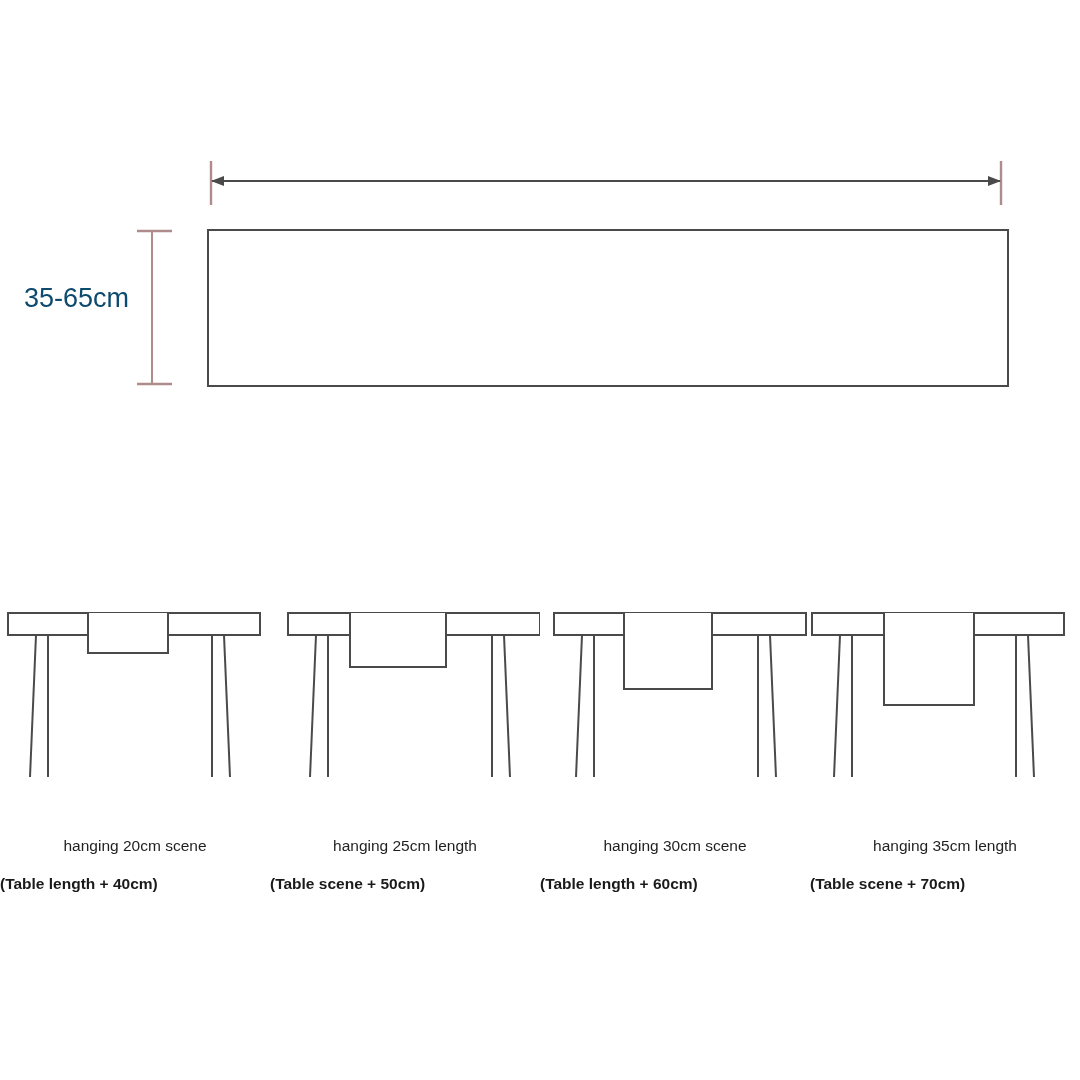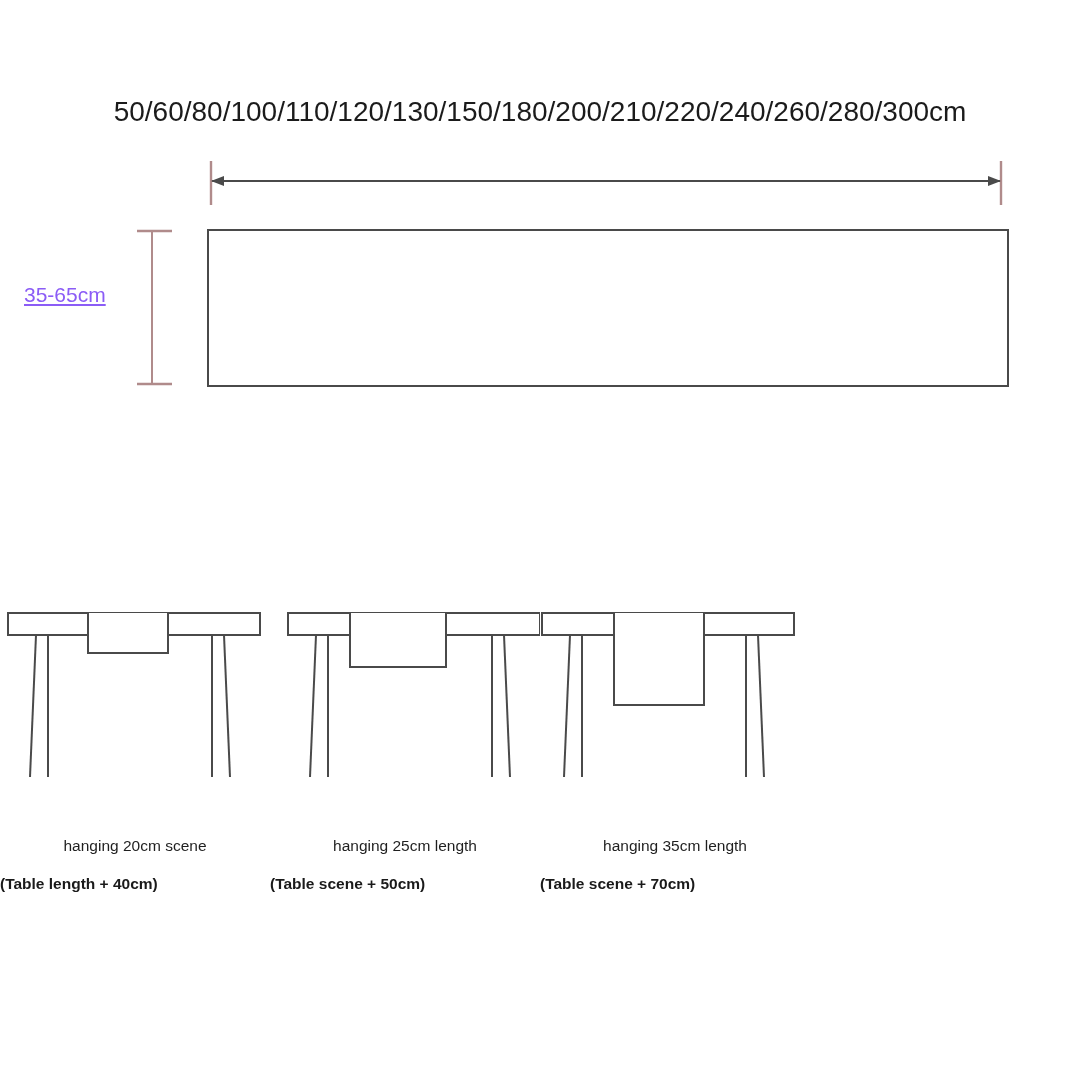--- a/index.html
+++ b/index.html
@@ -31,24 +31,23 @@
     font-size: 28px;
     letter-spacing: 0px;
     color: #1b1b1b;
     white-space: nowrap;
   }
 
   .height-label {
     position: absolute;
     left: 24px;
     top: 283px;
-    font-size: 21px;
-    color: #8b5cf6;
+    font-size: 27px;
+    color: #0c4a6e;
     white-space: nowrap;
-    text-decoration: underline;
   }
 
   .svg-top {
     position: absolute;
     left: 0;
     top: 0;
     width: 1080px;
     height: 560px;
   }
 
@@ -92,21 +91,20 @@
     font-weight: bold;
     color: #1a1a1a;
     white-space: nowrap;
   }
 </style>
 </head>
 <body>
 
 <div class="stage">
 
-  <div class="length-label">50/60/80/100/110/120/130/150/180/200/210/220/240/260/280/300cm</div>
 
   <div class="height-label">35-65cm</div>
 
   <svg class="svg-top" viewBox="0 0 1080 560">
 
     <g>
       <line x1="211" y1="181" x2="1001" y2="181" stroke="#4a4a4a" stroke-width="2"></line>
       <line x1="211" y1="161" x2="211" y2="205" stroke="#b08b8b" stroke-width="2.4"></line>
       <line x1="1001" y1="161" x2="1001" y2="205" stroke="#b08b8b" stroke-width="2.4"></line>
       <path d="M211 181 L224 176 L224 186 Z" fill="#4a4a4a"></path>
@@ -150,20 +148,34 @@
           <line x1="58" y1="60" x2="58" y2="202"></line>
           <line x1="234" y1="60" x2="240" y2="202"></line>
           <line x1="222" y1="60" x2="222" y2="202"></line>
         </g>
         <path d="M80 38 L80 92 L176 92 L176 38" fill="#ffffff" stroke="#4a4a4a" stroke-width="2"></path>
       </svg>
       <div class="scene-caption">hanging 25cm length</div>
       <div class="scene-sub">(Table scene + 50cm)</div>
     </div>
 
+    <div class="scene">
+      <svg width="270" height="250" viewBox="0 0 270 250">
+        <rect x="14" y="38" width="252" height="22" fill="none" stroke="#4a4a4a" stroke-width="2"></rect>
+        <g stroke="#4a4a4a" stroke-width="2" fill="none">
+          <line x1="42" y1="60" x2="36" y2="202"></line>
+          <line x1="54" y1="60" x2="54" y2="202"></line>
+          <line x1="230" y1="60" x2="236" y2="202"></line>
+          <line x1="218" y1="60" x2="218" y2="202"></line>
+        </g>
+        <path d="M84 38 L84 114 L172 114 L172 38" fill="#ffffff" stroke="#4a4a4a" stroke-width="2"></path>
+      </svg>
+      <div class="scene-caption">hanging 30cm scene</div>
+      <div class="scene-sub">(Table length + 60cm)</div>
+    </div>
 
     <div class="scene">
       <svg width="270" height="250" viewBox="0 0 270 250">
         <rect x="2" y="38" width="252" height="22" fill="none" stroke="#4a4a4a" stroke-width="2"></rect>
         <g stroke="#4a4a4a" stroke-width="2" fill="none">
           <line x1="30" y1="60" x2="24" y2="202"></line>
           <line x1="42" y1="60" x2="42" y2="202"></line>
           <line x1="218" y1="60" x2="224" y2="202"></line>
           <line x1="206" y1="60" x2="206" y2="202"></line>
         </g>

